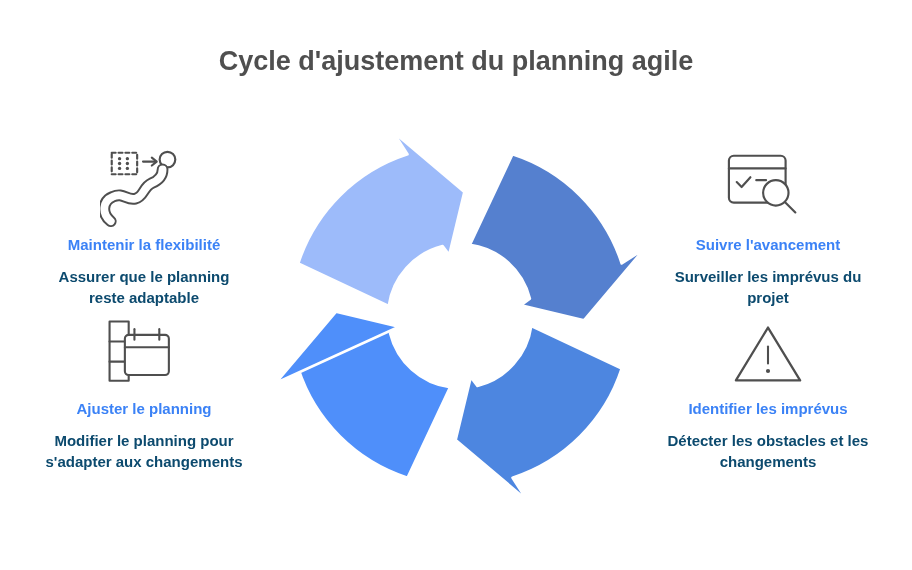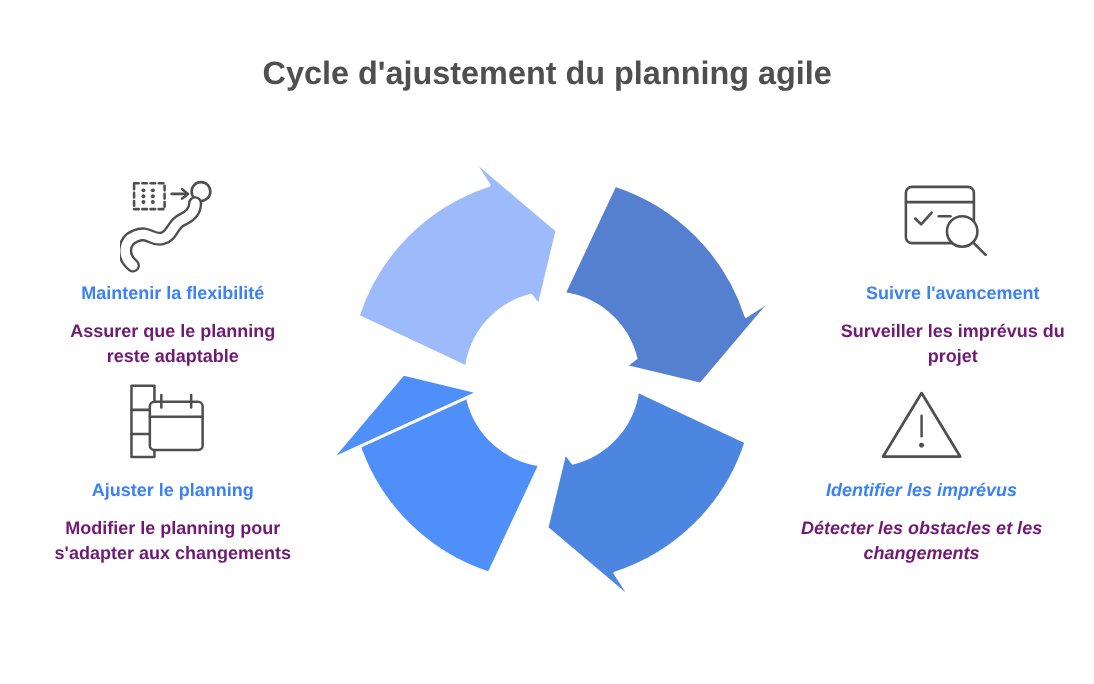--- a/index.html
+++ b/index.html
@@ -10,27 +10,27 @@
   }
   .title{
     position:absolute;left:0;top:46px;width:912px;
     text-align:center;font-size:27px;font-weight:700;color:#4f4f4f;
   }
   .quadrant{
     position:absolute;width:228px;
     display:flex;flex-direction:column;align-items:center;text-align:center;
   }
   .q-tl{left:30px;top:146px;}
-  .q-tr{left:680px;top:146px;}
+  .q-tr{left:654px;top:146px;}
   .q-bl{left:30px;top:316px;}
-  .q-br{left:654px;top:316px;font-style:italic;}
+  .q-br{left:654px;top:316px;}
   .icon-wrap{height:82px;display:flex;align-items:center;justify-content:center;margin-bottom:6px;}
   .q-bl .icon-wrap,.q-br .icon-wrap{height:76px;}
   .step-heading{font-size:15px;font-weight:700;color:#3b82f6;line-height:21px;}
-  .step-desc{font-size:15px;font-weight:700;color:#701a75;line-height:21px;margin-top:11px;}
+  .step-desc{font-size:15px;font-weight:700;color:#0c4a6e;line-height:21px;margin-top:11px;}
   .q-tl .step-desc{max-width:185px;}
   .q-tr .step-desc{max-width:192px;}
   .q-bl .step-desc{max-width:208px;}
   .q-br .step-desc{max-width:214px;}
   .cycle-svg{position:absolute;left:270px;top:126px;}
   .icon-svg{stroke:#4f4f4f;fill:none;stroke-width:2.2;stroke-linecap:round;stroke-linejoin:round;}
 </style>
 </head>
 <body>
 

